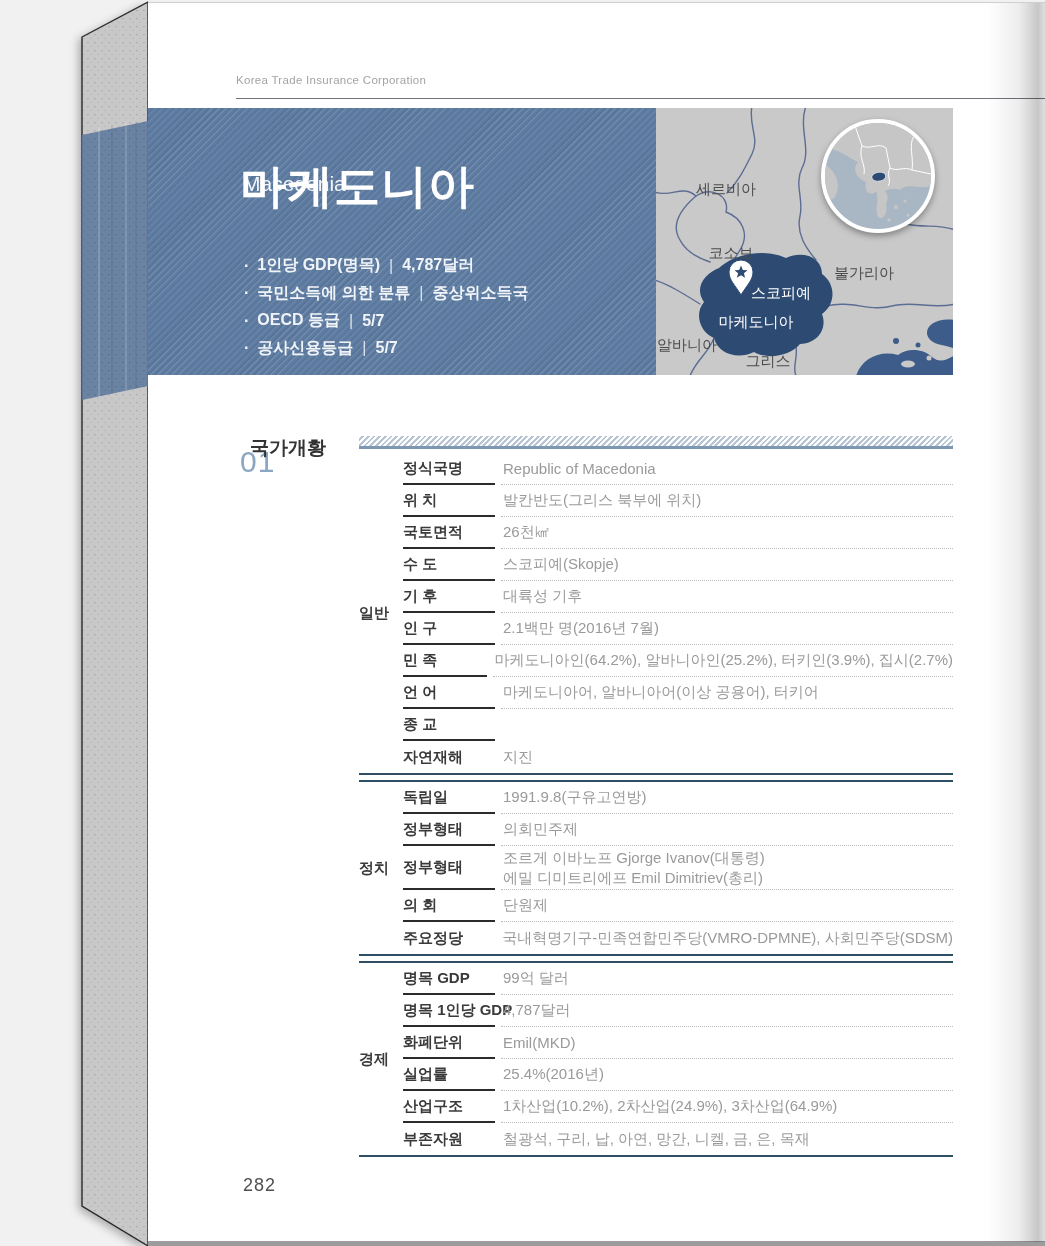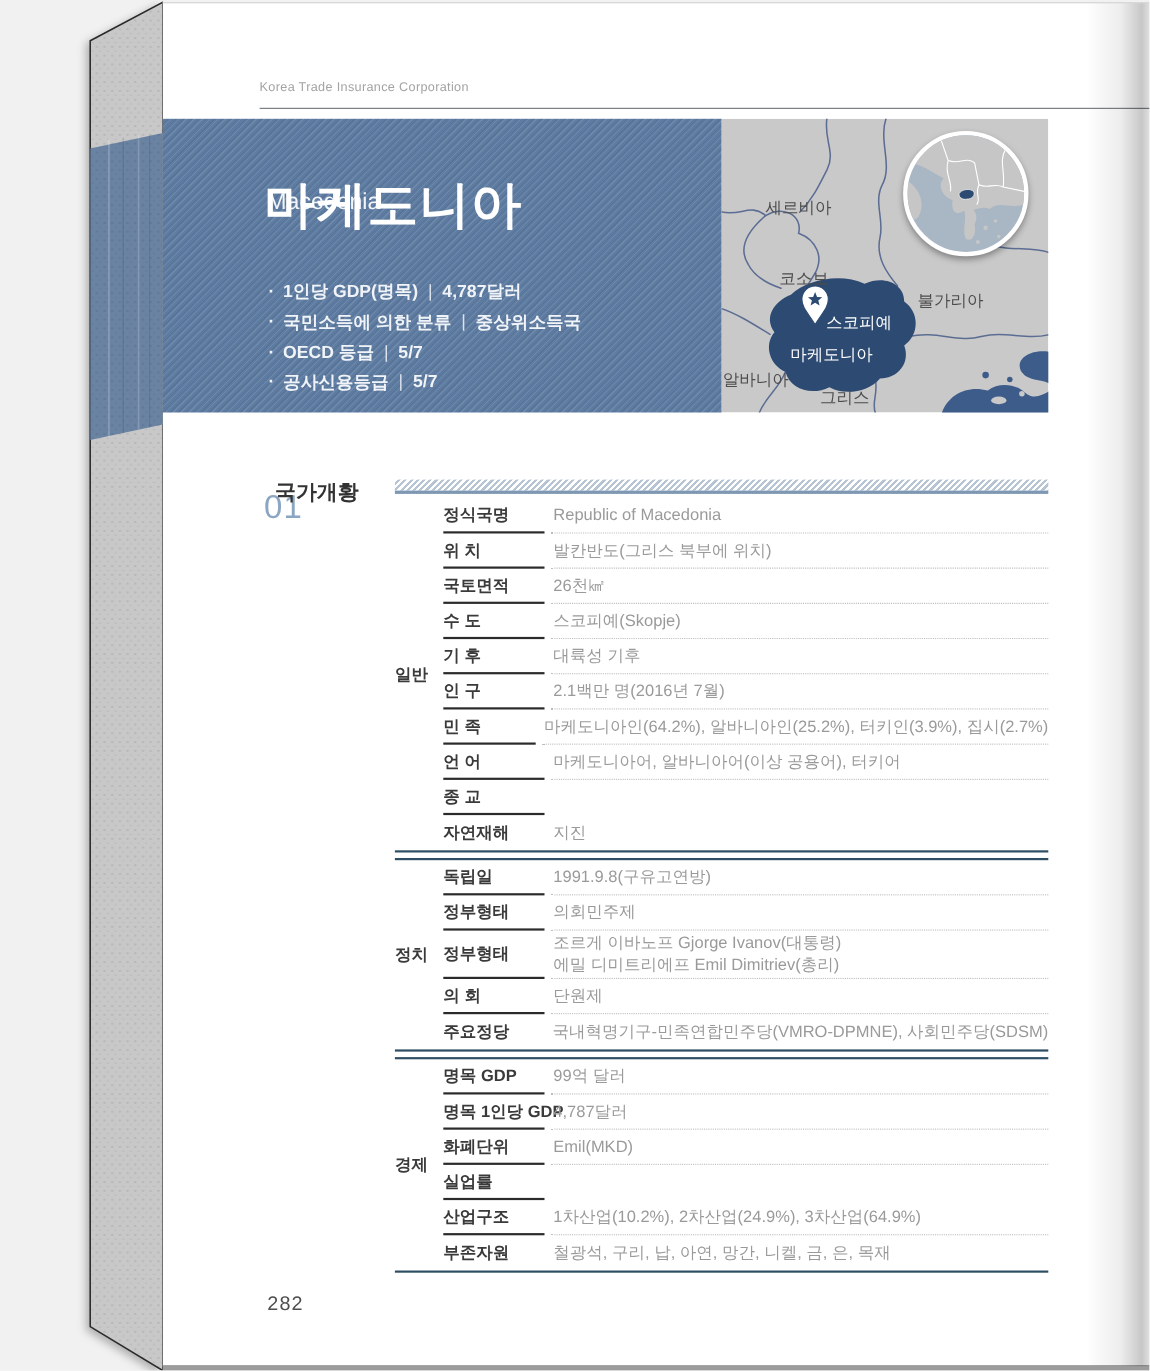--- a/index.html
+++ b/index.html
@@ -279,20 +279,21 @@
           <div class="trow">
               <div class="tlabel">명목 1인당 GDP</div>
               <div class="tvalue">4,787달러</div>
             </div>
           <div class="trow">
               <div class="tlabel">화폐단위</div>
               <div class="tvalue">Emil(MKD)</div>
             </div>
           <div class="trow">
               <div class="tlabel">실업률</div>
+              <div class="tvalue">25.4%(2016년)</div>
             </div>
           <div class="trow">
               <div class="tlabel">산업구조</div>
               <div class="tvalue">1차산업(10.2%), 2차산업(24.9%), 3차산업(64.9%)</div>
             </div>
           <div class="trow">
               <div class="tlabel">부존자원</div>
               <div class="tvalue">철광석, 구리, 납, 아연, 망간, 니켈, 금, 은, 목재</div>
             </div>
         </div>

